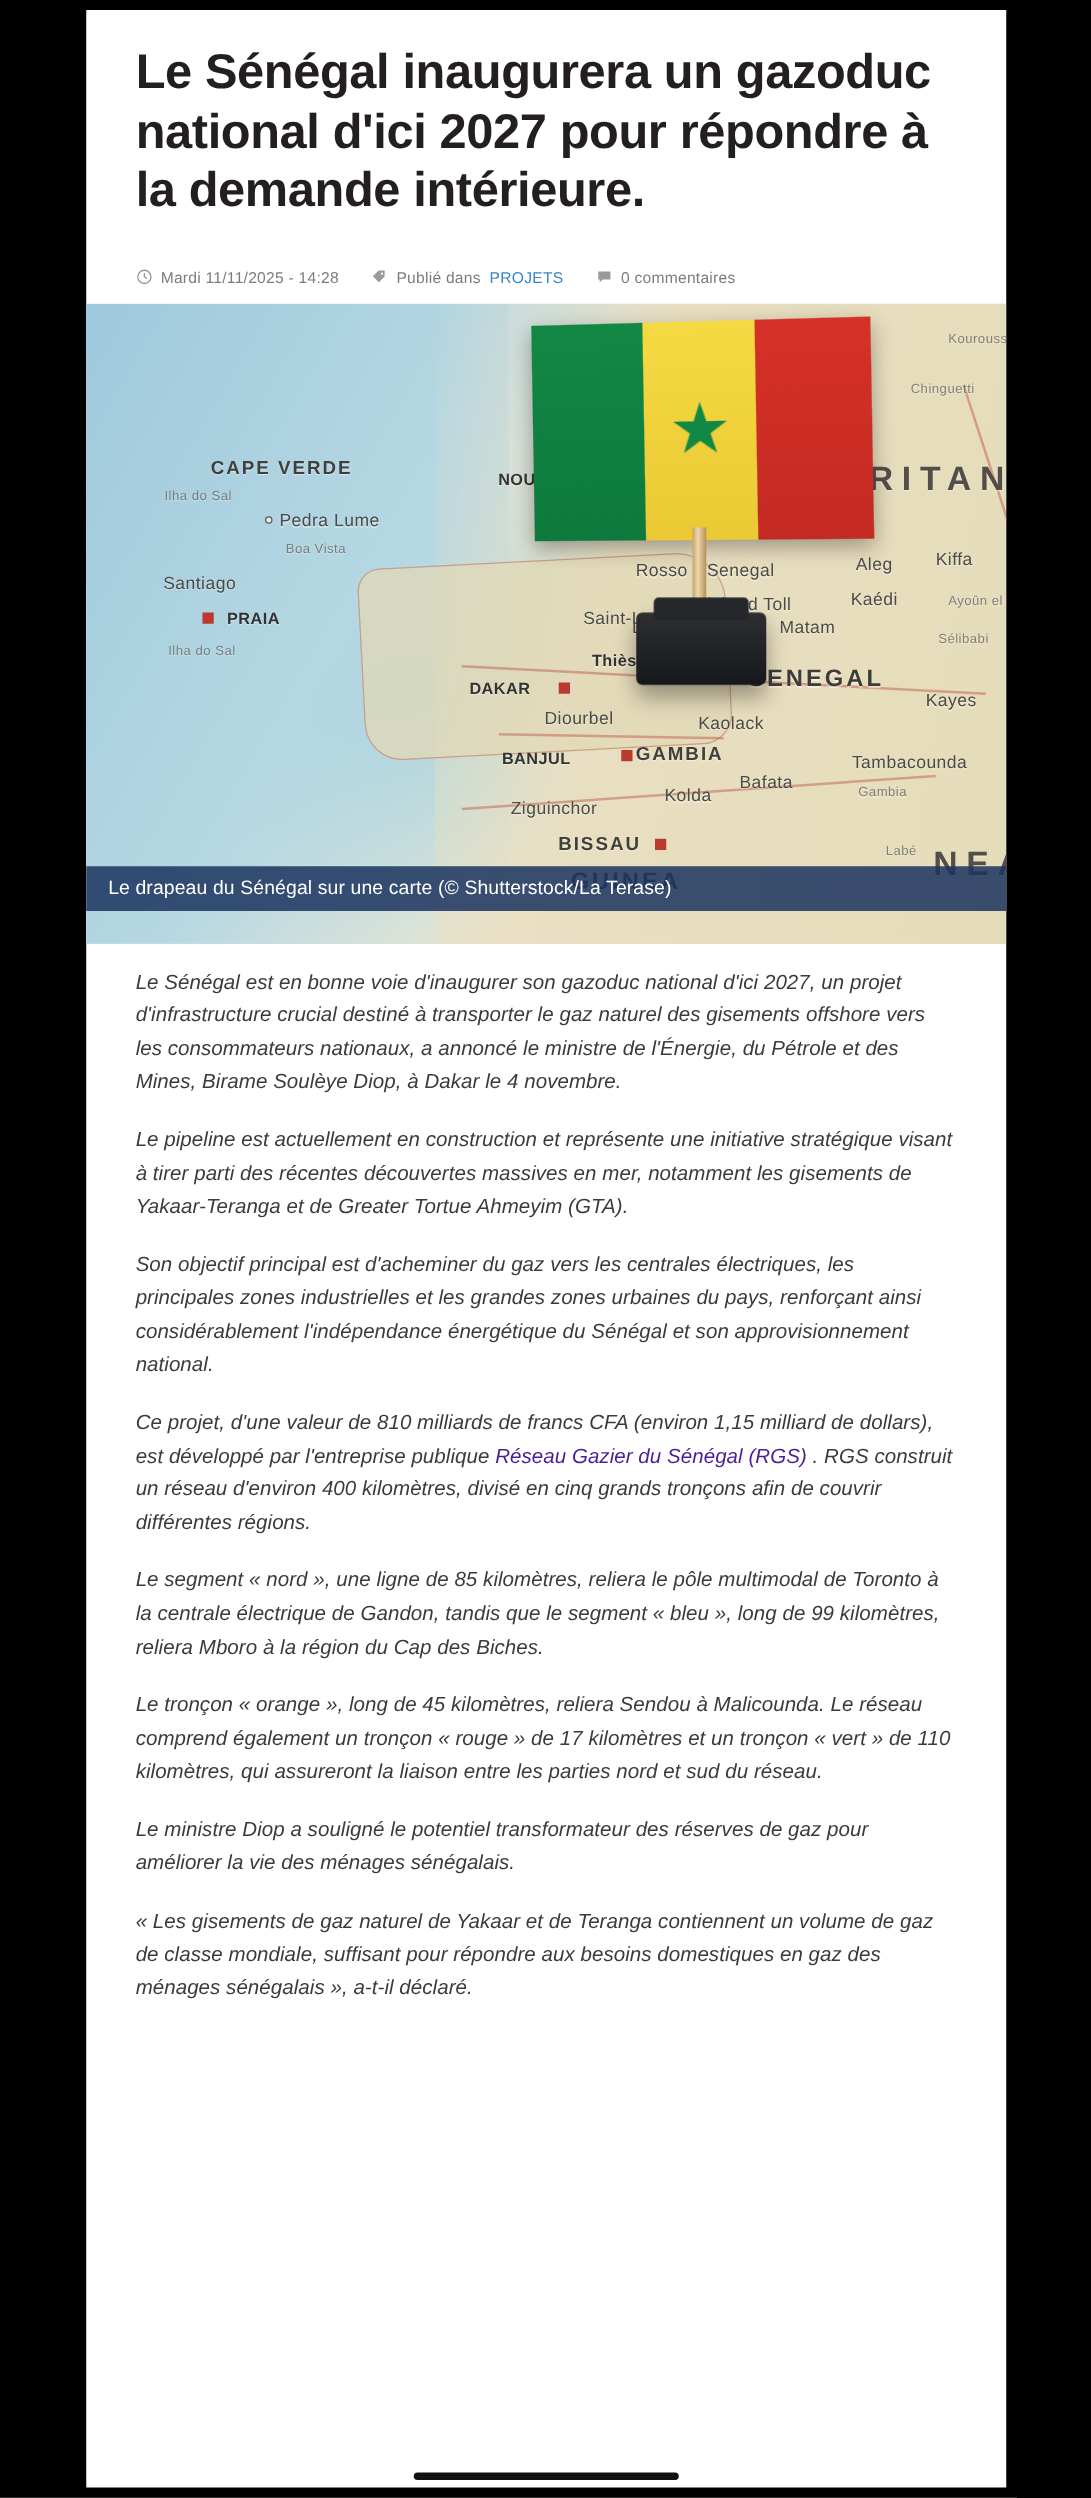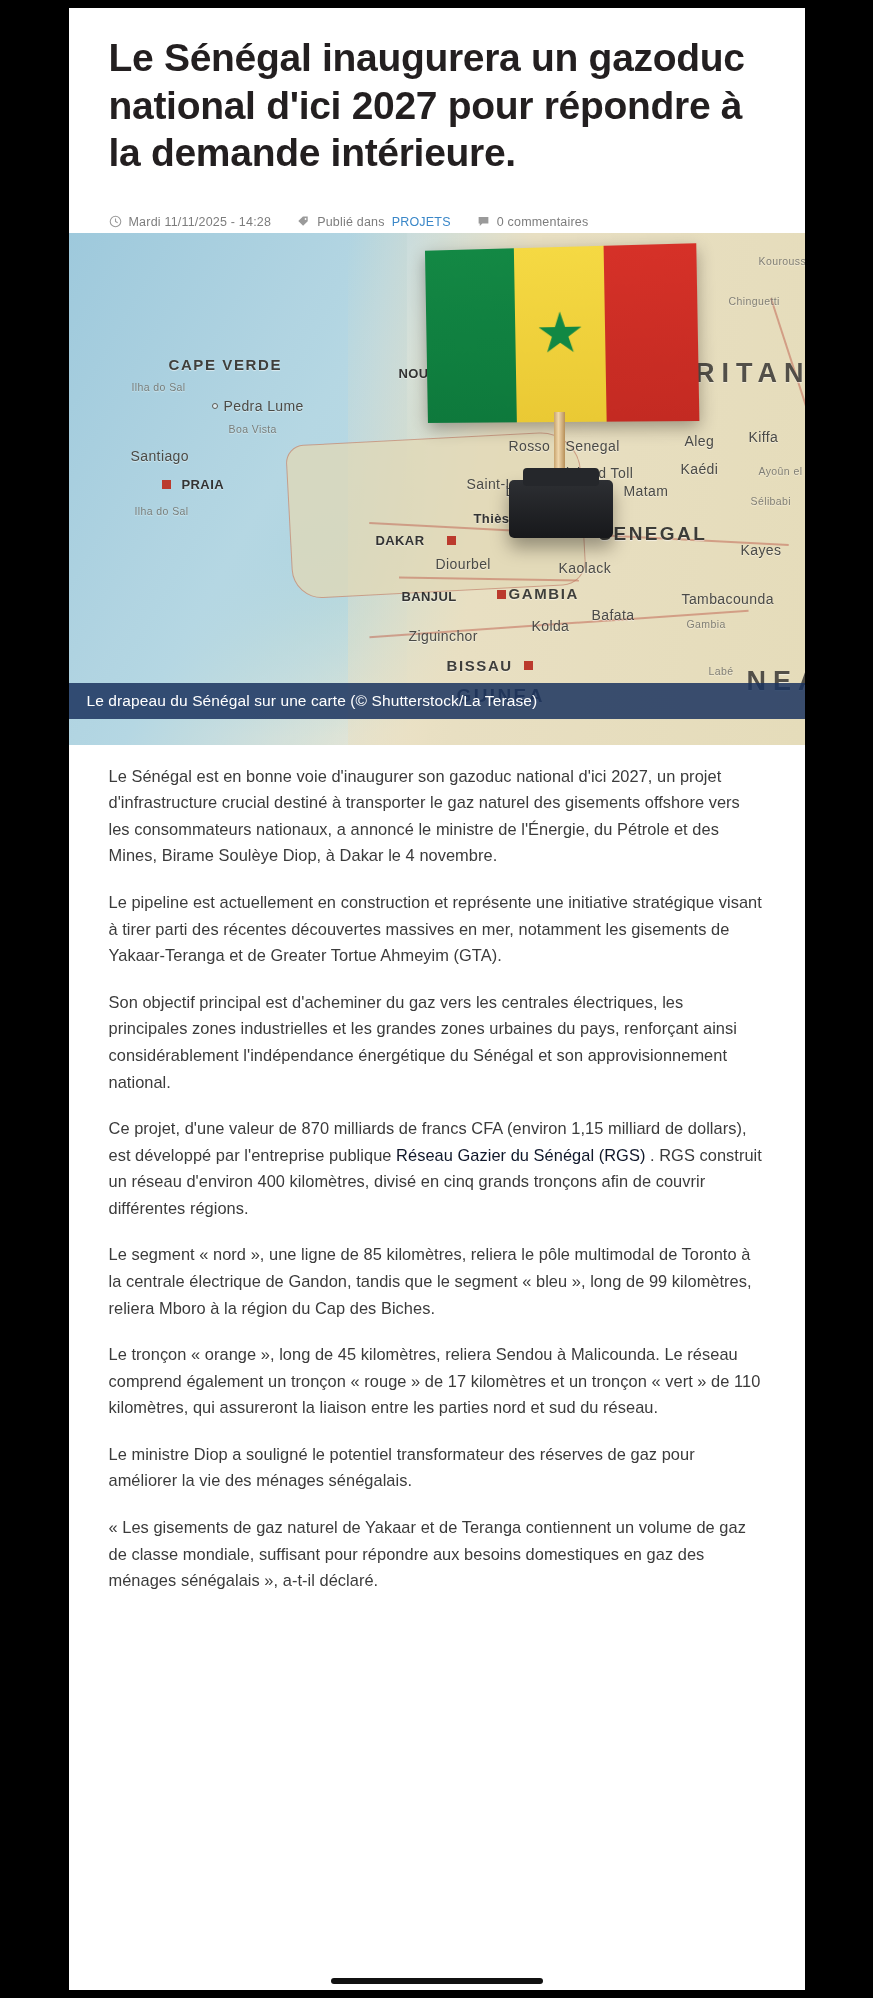--- a/index.html
+++ b/index.html
@@ -38,21 +38,21 @@
     color: #231f20;
     letter-spacing: -0.3px;
     margin: 8px 0 0 0;
     font-family: "Liberation Sans", sans-serif;
   }
   .meta {
     display: flex;
     align-items: flex-start;
     gap: 26px;
     margin-top: 38px;
-    margin-bottom: 4px;
+    margin-bottom: 14px;
     font-size: 12.5px;
     color: #7d7d7d;
     letter-spacing: 0.2px;
   }
   .meta-item { display: flex; align-items: center; gap: 7px; white-space: nowrap; }
   .meta-icon { display: inline-block; width: 13px; height: 13px; color: #9a9a9a; }
   .meta-icon svg { display: block; }
   .meta a { color: #3a87c8; text-decoration: none; }
   .meta .cat-prefix { color: #7d7d7d; }
 
@@ -177,22 +177,23 @@
   }
 
   
   .body { padding: 18px 40px 0 40px; }
   .body p {
     font-size: 16.4px;
     line-height: 1.62;
     color: #3b3b3b;
     margin: 0 0 20px 0;
     letter-spacing: 0.05px;
-  }
-  .body p a { color: #0f172a; text-decoration: none; }
+    font-style: italic;
+  }
+  .body p a { color: #4c1d95; text-decoration: none; }
   .bottom-bar {
     position: absolute;
     left: 50%;
     transform: translateX(-50%);
     bottom: 6px;
     width: 212px;
     height: 6px;
     background: #111;
     border-radius: 4px;
   }
@@ -308,21 +309,21 @@
         </div>
       </div>
 
       <div class="caption-bar">Le drapeau du Sénégal sur une carte (© Shutterstock/La Terase)</div>
     </div>
 
     <div class="body">
       <p>Le Sénégal est en bonne voie d'inaugurer son gazoduc national d'ici 2027, un projet d'infrastructure crucial destiné à transporter le gaz naturel des gisements offshore vers les consommateurs nationaux, a annoncé le ministre de l'Énergie, du Pétrole et des Mines, Birame Soulèye Diop, à Dakar le 4 novembre.</p>
       <p>Le pipeline est actuellement en construction et représente une initiative stratégique visant à tirer parti des récentes découvertes massives en mer, notamment les gisements de Yakaar-Teranga et de Greater Tortue Ahmeyim (GTA).</p>
       <p>Son objectif principal est d'acheminer du gaz vers les centrales électriques, les principales zones industrielles et les grandes zones urbaines du pays, renforçant ainsi considérablement l'indépendance énergétique du Sénégal et son approvisionnement national.</p>
-      <p><span>Ce projet, d'une valeur de 870 milliards de francs CFA (environ 1,15 milliard de dollars), est développé par l'entreprise publique </span><a href="#">Réseau Gazier du Sénégal (RGS)</a><span> . RGS construit un réseau d'environ 400 kilomètres, divisé en cinq grands tronçons afin de couvrir différentes régions.</span></p>
+      <p><span>Ce projet, d'une valeur de 810 milliards de francs CFA (environ 1,15 milliard de dollars), est développé par l'entreprise publique </span><a href="#">Réseau Gazier du Sénégal (RGS)</a><span> . RGS construit un réseau d'environ 400 kilomètres, divisé en cinq grands tronçons afin de couvrir différentes régions.</span></p>
       <p>Le segment « nord », une ligne de 85 kilomètres, reliera le pôle multimodal de Toronto à la centrale électrique de Gandon, tandis que le segment « bleu », long de 99 kilomètres, reliera Mboro à la région du Cap des Biches.</p>
       <p>Le tronçon « orange », long de 45 kilomètres, reliera Sendou à Malicounda. Le réseau comprend également un tronçon « rouge » de 17 kilomètres et un tronçon « vert » de 110 kilomètres, qui assureront la liaison entre les parties nord et sud du réseau.</p>
       <p>Le ministre Diop a souligné le potentiel transformateur des réserves de gaz pour améliorer la vie des ménages sénégalais.</p>
       <p>« Les gisements de gaz naturel de Yakaar et de Teranga contiennent un volume de gaz de classe mondiale, suffisant pour répondre aux besoins domestiques en gaz des ménages sénégalais », a-t-il déclaré.</p>
     </div>
 
     <div class="bottom-bar"></div>
   </div>
 </div>
 

